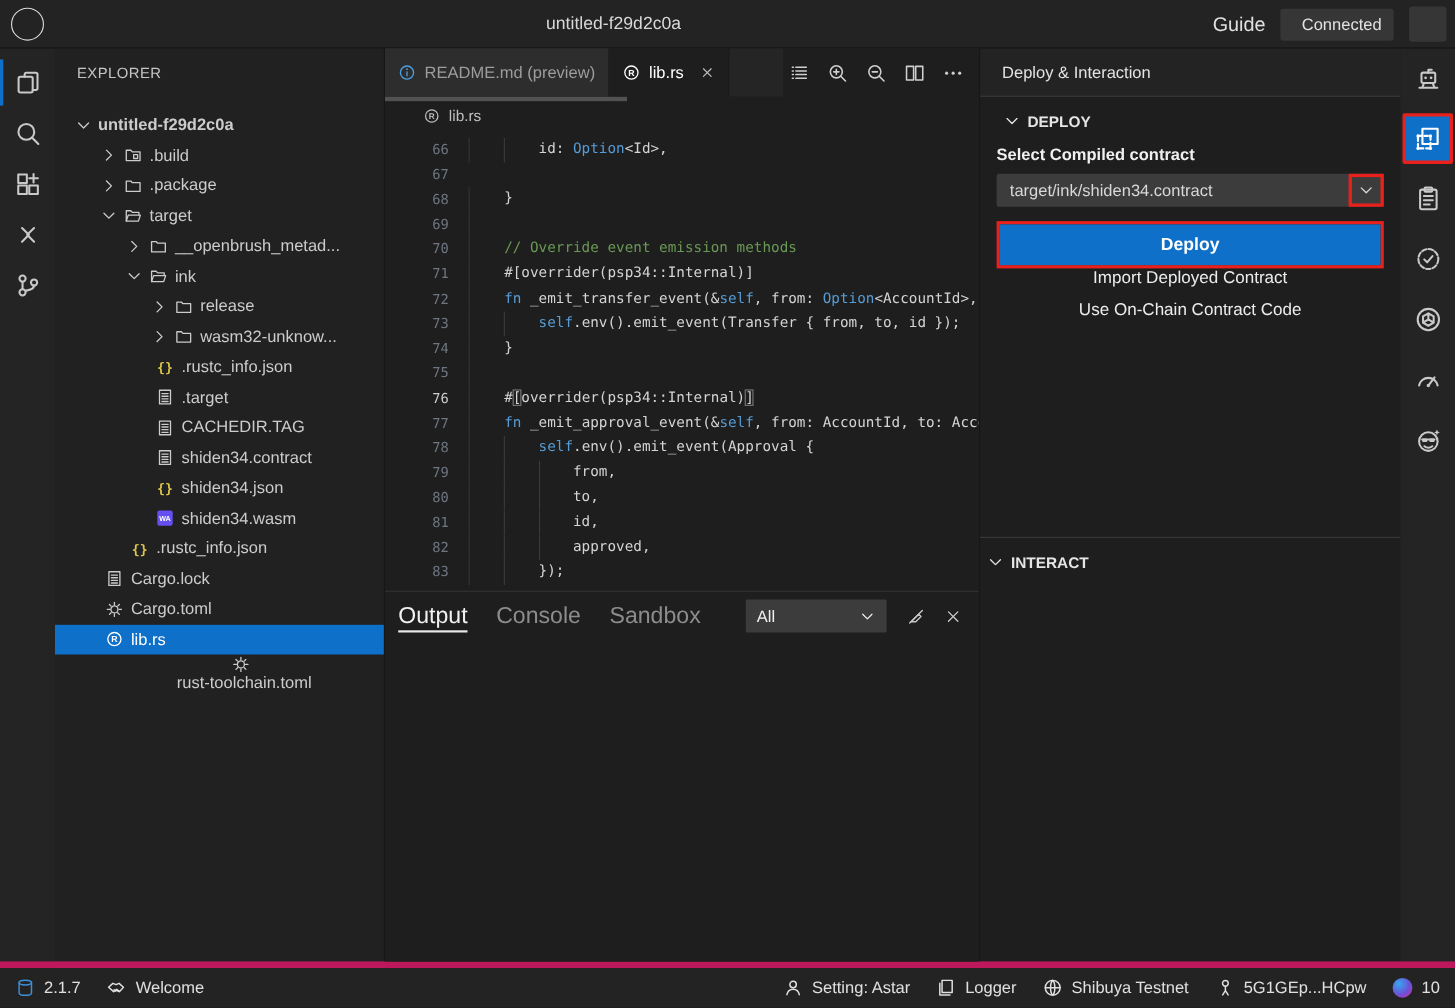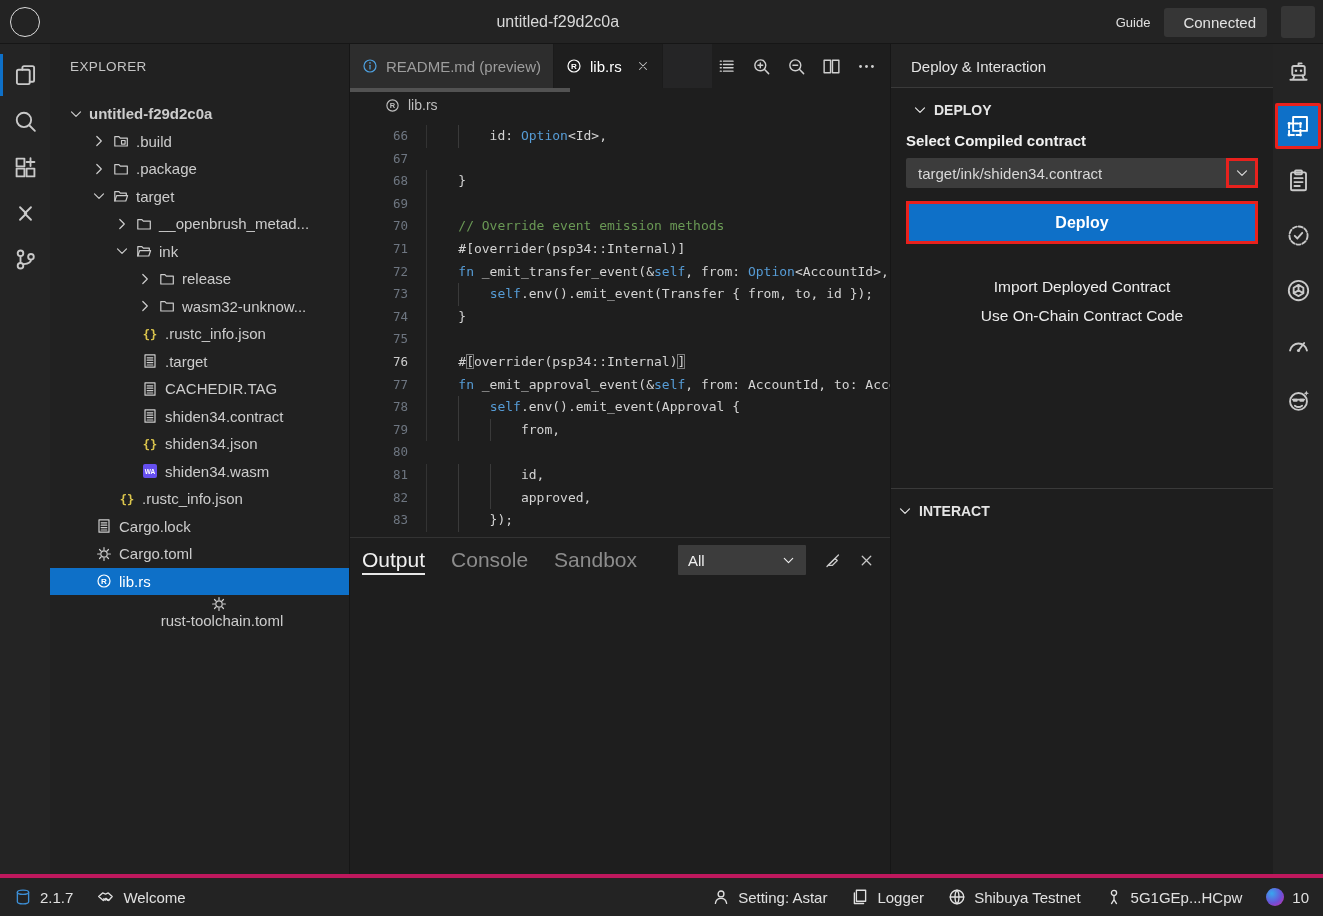--- a/index.html
+++ b/index.html
@@ -8,21 +8,21 @@
   .app { width:1323px; height:916px; display:flex; flex-direction:column; }
 
   
   .titlebar { position:relative; height:44px; background:#232323; flex:0 0 44px;
     border-bottom:1px solid #161616; }
   .back-btn { position:absolute; left:10px; top:7px; width:30px; height:30px; border-radius:50%;
     border:1.6px solid #dcdcdc; background:transparent; display:flex; align-items:center; justify-content:center; cursor:pointer; }
   .title-center { position:absolute; left:42.5%; top:0; height:44px; transform:translateX(-50%);
     display:flex; align-items:center; gap:9px; font-size:16px; color:#d8d8d8; }
   .title-right { position:absolute; right:8px; top:0; height:44px; display:flex; align-items:center; gap:14px; }
-  .guide-item { display:flex; align-items:center; gap:7px; font-size:13px; color:#e0e0e0; cursor:pointer; }
+  .guide-item { display:flex; align-items:center; gap:7px; font-size:18px; color:#e0e0e0; cursor:pointer; }
   .connected-badge { display:flex; align-items:center; gap:8px; background:#363636; border-radius:3px;
     height:29px; padding:0 11px; font-size:15px; color:#e3e3e3; cursor:pointer; }
   .avatar-btn { width:34px; height:32px; background:#363636; border:none; border-radius:3px;
     display:flex; align-items:center; justify-content:center; cursor:pointer; }
 
   
   .main { flex:1; display:flex; min-height:0; }
   .actbar { width:50px; background:#242424; display:flex; flex-direction:column; align-items:center; flex:0 0 50px; }
   .actbar.left { padding-top:8px; }
   .act-item { position:relative; width:50px; height:46px; display:flex; align-items:center; justify-content:center;
@@ -104,27 +104,27 @@
   .rp-label { margin-top:10px; font-size:15px; font-weight:bold; color:#f0f0f0; }
   .rp-select { margin-top:9px; height:30px; background:#3c3c3c; border-radius:2px; display:flex; align-items:center;
     font-size:15px; color:#d8d8d8; cursor:pointer; }
   .rp-select .val { flex:1; padding-left:12px; }
   .sel-chev { width:32px; height:30px; border:3px solid var(--red); display:flex; align-items:center;
     justify-content:center; color:#d8d8d8; }
   .sel-chev svg { width:16px; height:16px; }
   .red-wrap { margin-top:13px; border:3px solid var(--red); }
   .deploy-btn { display:block; width:100%; height:37px; background:var(--accent); color:#ffffff; border:none;
     font-size:16px; font-weight:bold; font-family:"Liberation Sans",sans-serif; cursor:pointer; }
-  .rp-links { margin-top:34px; display:flex; flex-direction:column; align-items:center; gap:11px; }
+  .rp-links { display:flex; flex-direction:column; align-items:center; gap:11px; }
   .rp-link { font-size:15.5px; color:#ececec; cursor:pointer; background:none; border:none; font-family:"Liberation Sans",sans-serif; }
   .rp-interact { border-top:1px solid #3a3a3a; }
   .rp-rest { flex:1; }
 
   
-  .statusbar { height:42px; flex:0 0 42px; background:#232323; border-top:4px solid #be185d;
+  .statusbar { height:42px; flex:0 0 42px; background:#232323; border-top:6px solid #be185d;
     display:flex; align-items:center; font-size:15px; color:#e0e0e0; padding:0 14px; }
   .sb-group { display:flex; align-items:center; gap:24px; }
   .sb-group.right { margin-left:auto; }
   .sb-item { display:flex; align-items:center; gap:8px; cursor:pointer; }
   .sb-item svg { width:18px; height:18px; }
   .polka { width:18px; height:18px; border-radius:50%; background:radial-gradient(circle at 32% 30%, #37a7ee 0%, #6b52d8 55%, #d6289e 100%); }
 
   .i { display:inline-flex; align-items:center; justify-content:center; }
   svg { display:block; }
 </style>
@@ -564,20 +564,21 @@
           <div class="code-line">
             <span class="ln">78</span>
             <span class="lc"><span class="guide" style="left: 4ch;"></span><span class="tk p">        </span><span class="tk k">self</span><span class="tk p">.env().emit_event(Approval {</span></span>
           </div>
           <div class="code-line">
             <span class="ln">79</span>
             <span class="lc"><span class="guide" style="left: 4ch;"></span><span class="guide" style="left: 8ch;"></span><span class="tk p">            from,</span></span>
           </div>
           <div class="code-line">
             <span class="ln">80</span>
+            <span class="lc"><span class="guide" style="left: 4ch;"></span><span class="guide" style="left: 8ch;"></span><span class="tk p">            to,</span></span>
           </div>
           <div class="code-line">
             <span class="ln">81</span>
             <span class="lc"><span class="guide" style="left: 4ch;"></span><span class="guide" style="left: 8ch;"></span><span class="tk p">            id,</span></span>
           </div>
           <div class="code-line">
             <span class="ln">82</span>
             <span class="lc"><span class="guide" style="left: 4ch;"></span><span class="guide" style="left: 8ch;"></span><span class="tk p">            approved,</span></span>
           </div>
           <div class="code-line">

